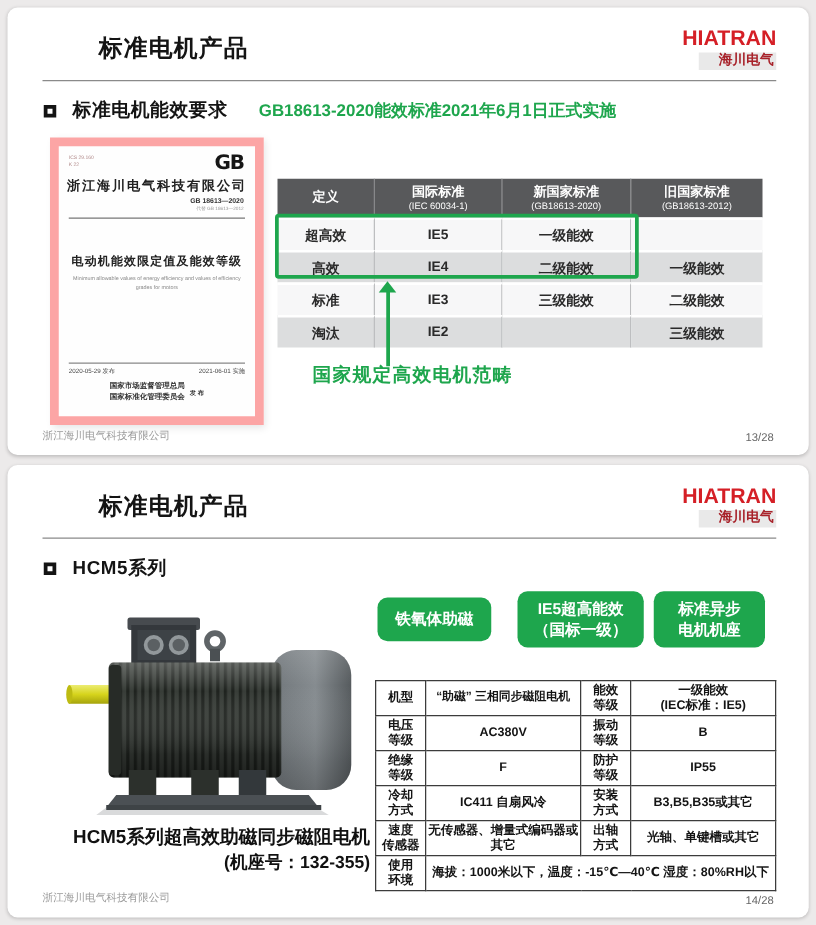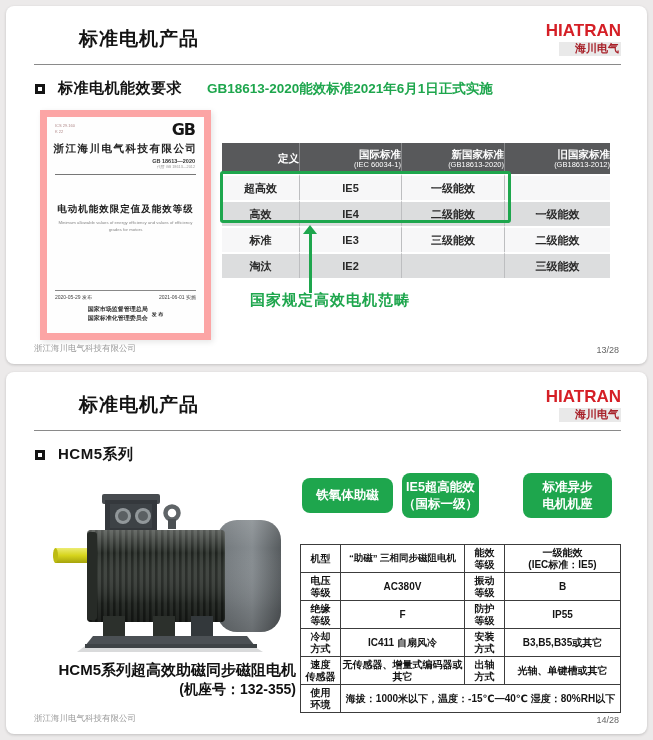--- a/index.html
+++ b/index.html
@@ -44,42 +44,42 @@
   .cv-issue { position:absolute; left:8px; bottom:33px; font-size:5px; color:#444; }
   .cv-impl { position:absolute; right:8px; bottom:33px; font-size:5px; color:#444; }
   .cv-issuers { position:absolute; bottom:10px; left:0; width:100%; display:flex; justify-content:center; align-items:center; }
   .cv-issuer-lines { font-size:6px; font-weight:bold; color:#333; line-height:1.5; text-align:center; }
   .cv-fabu { font-size:5px; font-weight:bold; color:#333; margin-left:4px; }
 
   
   .t1 { position:absolute; left:216px; top:137px; width:388px; display:grid;
         grid-template-columns:78px 102px 103px 105px; }
   .t1h { height:31px; background:#58595b; color:#fff; display:flex; flex-direction:column;
-         justify-content:center; align-items:flex-end; border-right:1px solid #87888a; }
+         justify-content:center; align-items:center; border-right:1px solid #87888a; }
   .t1h:nth-child(4) { border-right:none; }
   .t1h .h1 { font-size:10.5px; font-weight:bold; line-height:1.15; }
   .t1h .h2 { font-size:7.5px; font-weight:normal; line-height:1.2; }
   .t1c { height:26px; display:flex; align-items:center; justify-content:center; font-size:11px; font-weight:600;
          color:#2a2a2a; border-right:1px solid #bdbec0; border-top:2px solid #ffffff; }
   .rowA { background:#f7f7f8; }
   .rowB { background:#dcddde; }
   .t1c.lastcol { border-right:none; }
 
   .hl-box { position:absolute; left:214px; top:165px; width:291px; height:52px; border:3px solid #1ea64d;
             border-radius:3px; z-index:5; }
   .arrow-line { position:absolute; left:303px; top:227px; width:3px; height:60px; background:#1ea64d; z-index:5; }
   .arrow-head { position:absolute; left:297px; top:219px; width:0; height:0; border-left:7.5px solid transparent;
                 border-right:7.5px solid transparent; border-bottom:9px solid #1ea64d; z-index:5; }
   .annotation { position:absolute; left:244px; top:285px; font-size:15px; font-weight:bold; color:#1ea64d; letter-spacing:1px; }
 
   
   .badge { position:absolute; background:#1ea64d; border-radius:8px; color:#fff; font-weight:bold; font-size:12.5px;
            display:flex; flex-direction:column; justify-content:center; align-items:center; text-align:center; line-height:1.3; }
   #badge1 { left:296px; top:106px; width:91px; height:35px; }
-  #badge2 { left:396px; top:101px; width:77px; height:45px; }
+  #badge2 { left:408px; top:101px; width:101px; height:45px; }
   #badge3 { left:517px; top:101px; width:89px; height:45px; }
 
   .motor-wrap { position:absolute; left:35px; top:116px; width:250px; height:168px; }
   .caption { position:absolute; left:18px; top:287px; width:272px; text-align:right; font-weight:bold; color:#111; line-height:1.4; }
   .caption .c1 { font-size:15px; }
   .caption .c2 { font-size:14px; }
 
   .t2 { position:absolute; left:294px; top:172px; width:320px; border-collapse:collapse; table-layout:fixed; }
   .t2 td { border:1px solid #3c3c3c; font-size:10px; font-weight:600; color:#141414; text-align:center;
            padding:2px 1px; line-height:1.15; }

